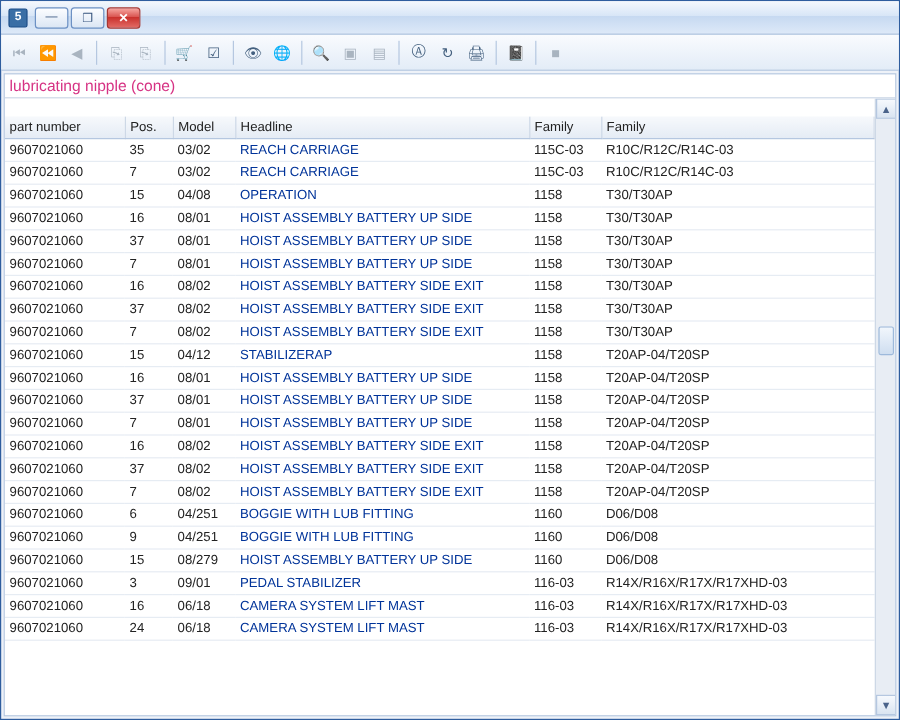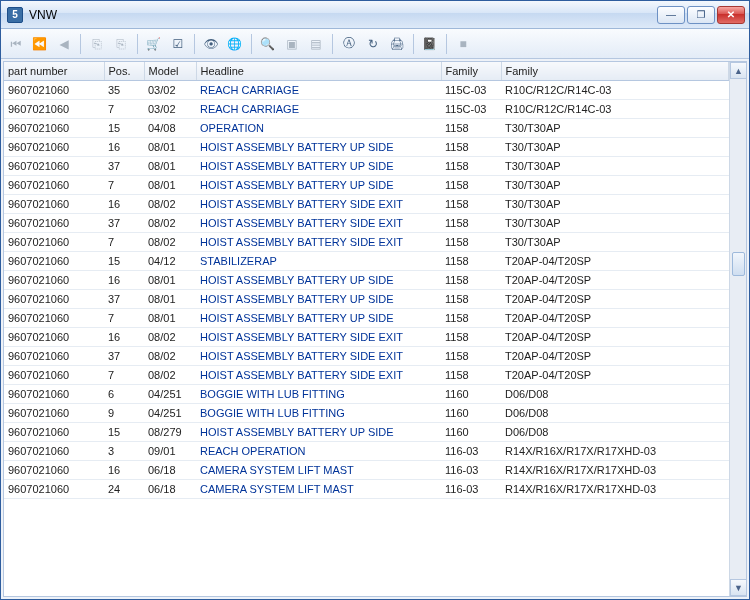--- a/index.html
+++ b/index.html
@@ -11,21 +11,21 @@
 .win-controls { display: flex; gap: 2px; }
 .win-btn { width: 28px; height: 18px; border: 1px solid #6d91c4; border-radius: 3px; background: linear-gradient(#fcfdff,#dbe6f4); display: flex; align-items: center; justify-content: center; font-size: 10px; color: #37557e; cursor: pointer; }
 .win-btn.close { background: linear-gradient(#f7a7a1,#d9534f 45%,#c9302c 46%,#e26b65); border-color: #a63732; color: #fff; font-weight: bold; }
 .toolbar { height: 30px; background: linear-gradient(#f9fbfe,#e3ecf7); border-bottom: 1px solid #b5c7e0; display: flex; align-items: center; padding: 0 4px; gap: 2px; }
 .tool-btn { width: 22px; height: 22px; border: 1px solid transparent; border-radius: 2px; display: flex; align-items: center; justify-content: center; font-size: 12px; color: #44607f; cursor: pointer; }
 .tool-btn.disabled { color: #a9b4c0; cursor: default; }
 .tool-sep { width: 1px; height: 20px; background: #b5c7e0; margin: 0 3px; }
 .content { flex: 1; margin: 2px; background: #fff; border: 1px solid #b5c7e0; display: flex; flex-direction: column; overflow: hidden; }
 .caption { color: #d63384; padding: 2px 4px; font-size: 13px; border-bottom: 1px solid #cdd8e6; }
 .grid-wrap { flex: 1; display: flex; overflow: hidden; }
-.grid { flex: 1; overflow: hidden; }
+.grid { flex: 1; overflow: hidden; margin-top: 15px; }
 table { width: 100%; border-collapse: collapse; table-layout: fixed; }
 th { background: linear-gradient(#f7f9fc,#e5ecf5); border-right: 1px solid #cdd8e6; border-bottom: 1px solid #b5c7e0; text-align: left; padding: 3px 4px; font-weight: normal; color: #222; font-size: 11px; }
 td { padding: 3px 4px; border-bottom: 1px solid #e6ecf3; font-size: 11px; color: #222; vertical-align: top; overflow: hidden; white-space: nowrap; text-overflow: ellipsis; }
 td.link { color: #003399; cursor: pointer; white-space: normal; }
 .col-part { width: 100px; }
 .col-pos  { width: 40px; }
 .col-page { width: 52px; }
 .col-head { width: 245px; }
 .col-fam  { width: 60px; }
 .col-model{ width: auto; }
@@ -34,21 +34,20 @@
 .vscroll .arrow.up { top: 0; }
 .vscroll .arrow.down { bottom: 0; }
 .vscroll .thumb { position: absolute; left: 2px; width: 13px; top: 190px; height: 24px; background: linear-gradient(#f1f6fc,#cfdef0); border: 1px solid #9db9db; border-radius: 2px; cursor: pointer; }
 </style>
 </head>
 <body>
 
 <div class="window">
   <div class="titlebar">
     <div class="app-icon">5</div>
-    <div class="title">VNW</div>
     <div class="win-controls">
       <div class="win-btn">—</div>
       <div class="win-btn">❐</div>
       <div class="win-btn close">✕</div>
     </div>
   </div>
 
   <div class="toolbar" id="toolbar">
       <div class="tool-btn disabled">⏮</div>
       <div class="tool-btn disabled">⏪</div>
@@ -70,20 +69,21 @@
       <div class="tool-btn">Ⓐ</div>
       <div class="tool-btn">↻</div>
       <div class="tool-btn">🖨</div>
       <div class="tool-sep"></div>
       <div class="tool-btn disabled">📓</div>
       <div class="tool-sep"></div>
       <div class="tool-btn disabled">■</div>
     </div>
 
   <div class="content">
+    <div class="caption">lubricating nipple (cone)</div>
     <div class="grid-wrap">
       <div class="grid">
         <table>
           <colgroup>
             <col class="col-part">
               <col class="col-pos">
               <col class="col-page">
               <col class="col-head">
               <col class="col-fam">
               <col class="col-model">
@@ -248,21 +248,21 @@
                 <td>15</td>
                 <td>08/279</td>
                 <td class="link">HOIST ASSEMBLY BATTERY UP SIDE</td>
                 <td>1160</td>
                 <td>D06/D08</td>
               </tr>
               <tr>
                 <td>9607021060</td>
                 <td>3</td>
                 <td>09/01</td>
-                <td class="link">REACH OPERATION</td>
+                <td class="link">PEDAL STABILIZER</td>
                 <td>116-03</td>
                 <td>R14X/R16X/R17X/R17XHD-03</td>
               </tr>
               <tr>
                 <td>9607021060</td>
                 <td>16</td>
                 <td>06/18</td>
                 <td class="link">CAMERA SYSTEM LIFT MAST</td>
                 <td>116-03</td>
                 <td>R14X/R16X/R17X/R17XHD-03</td>

